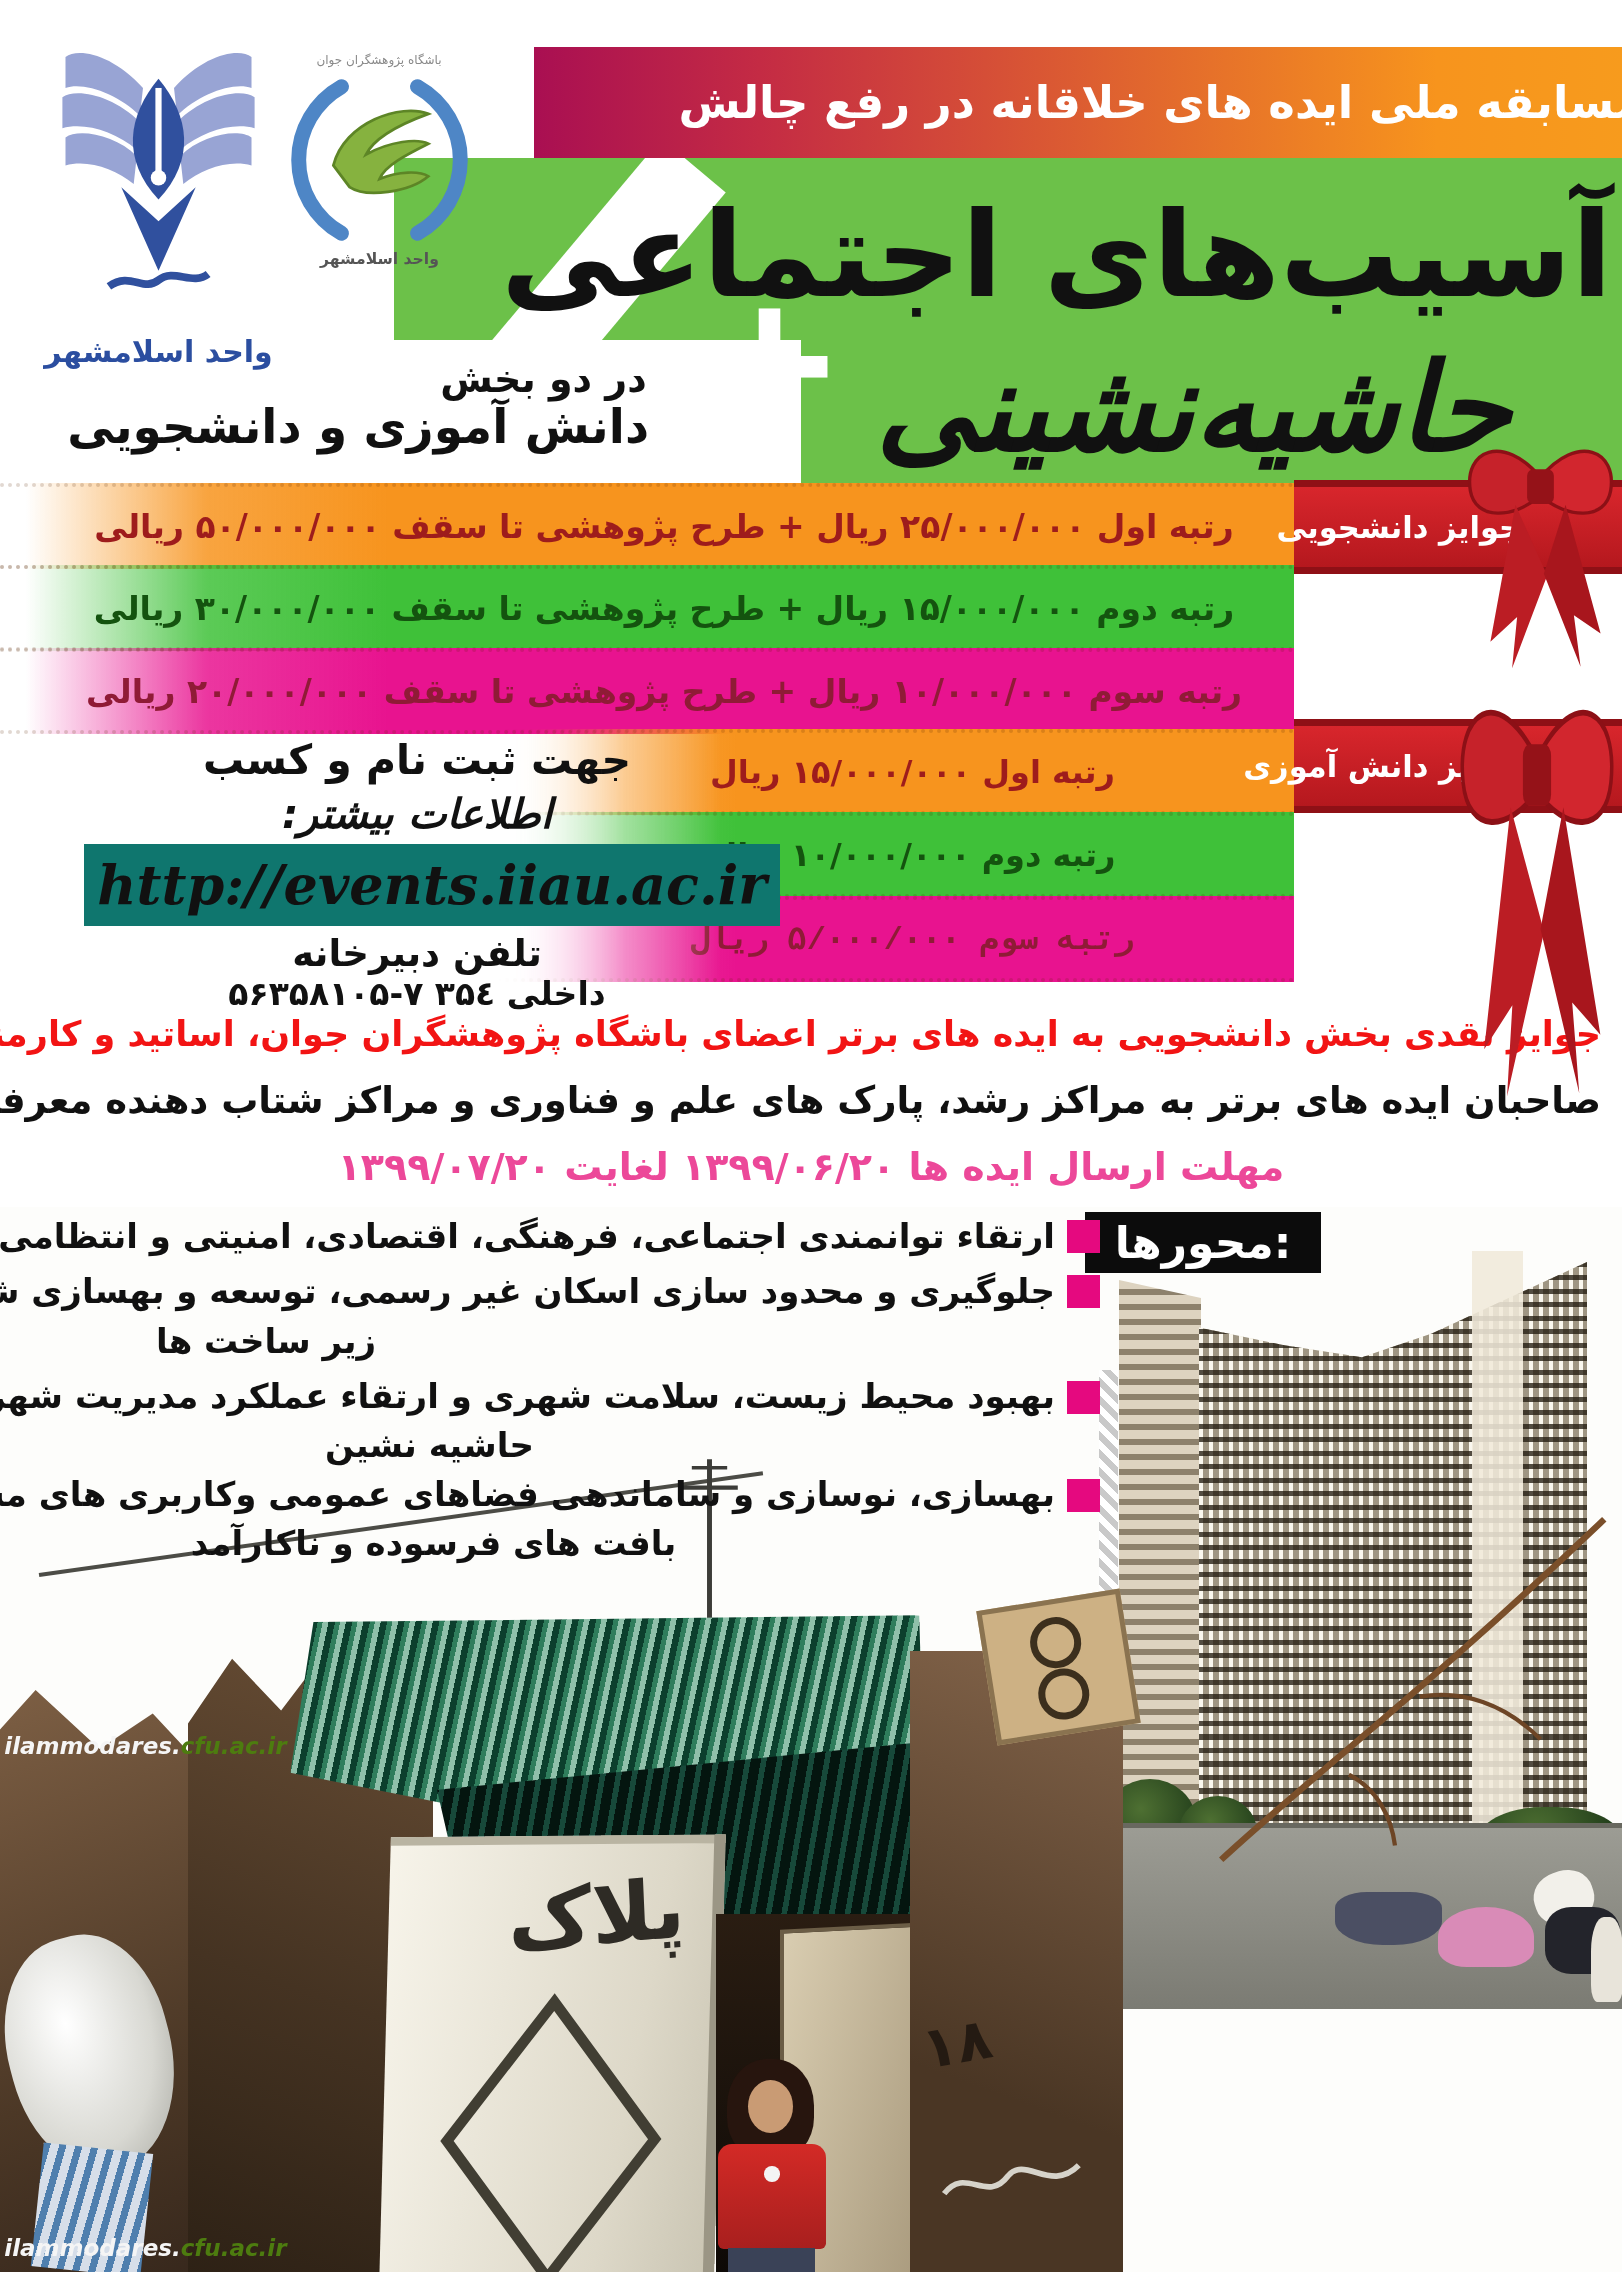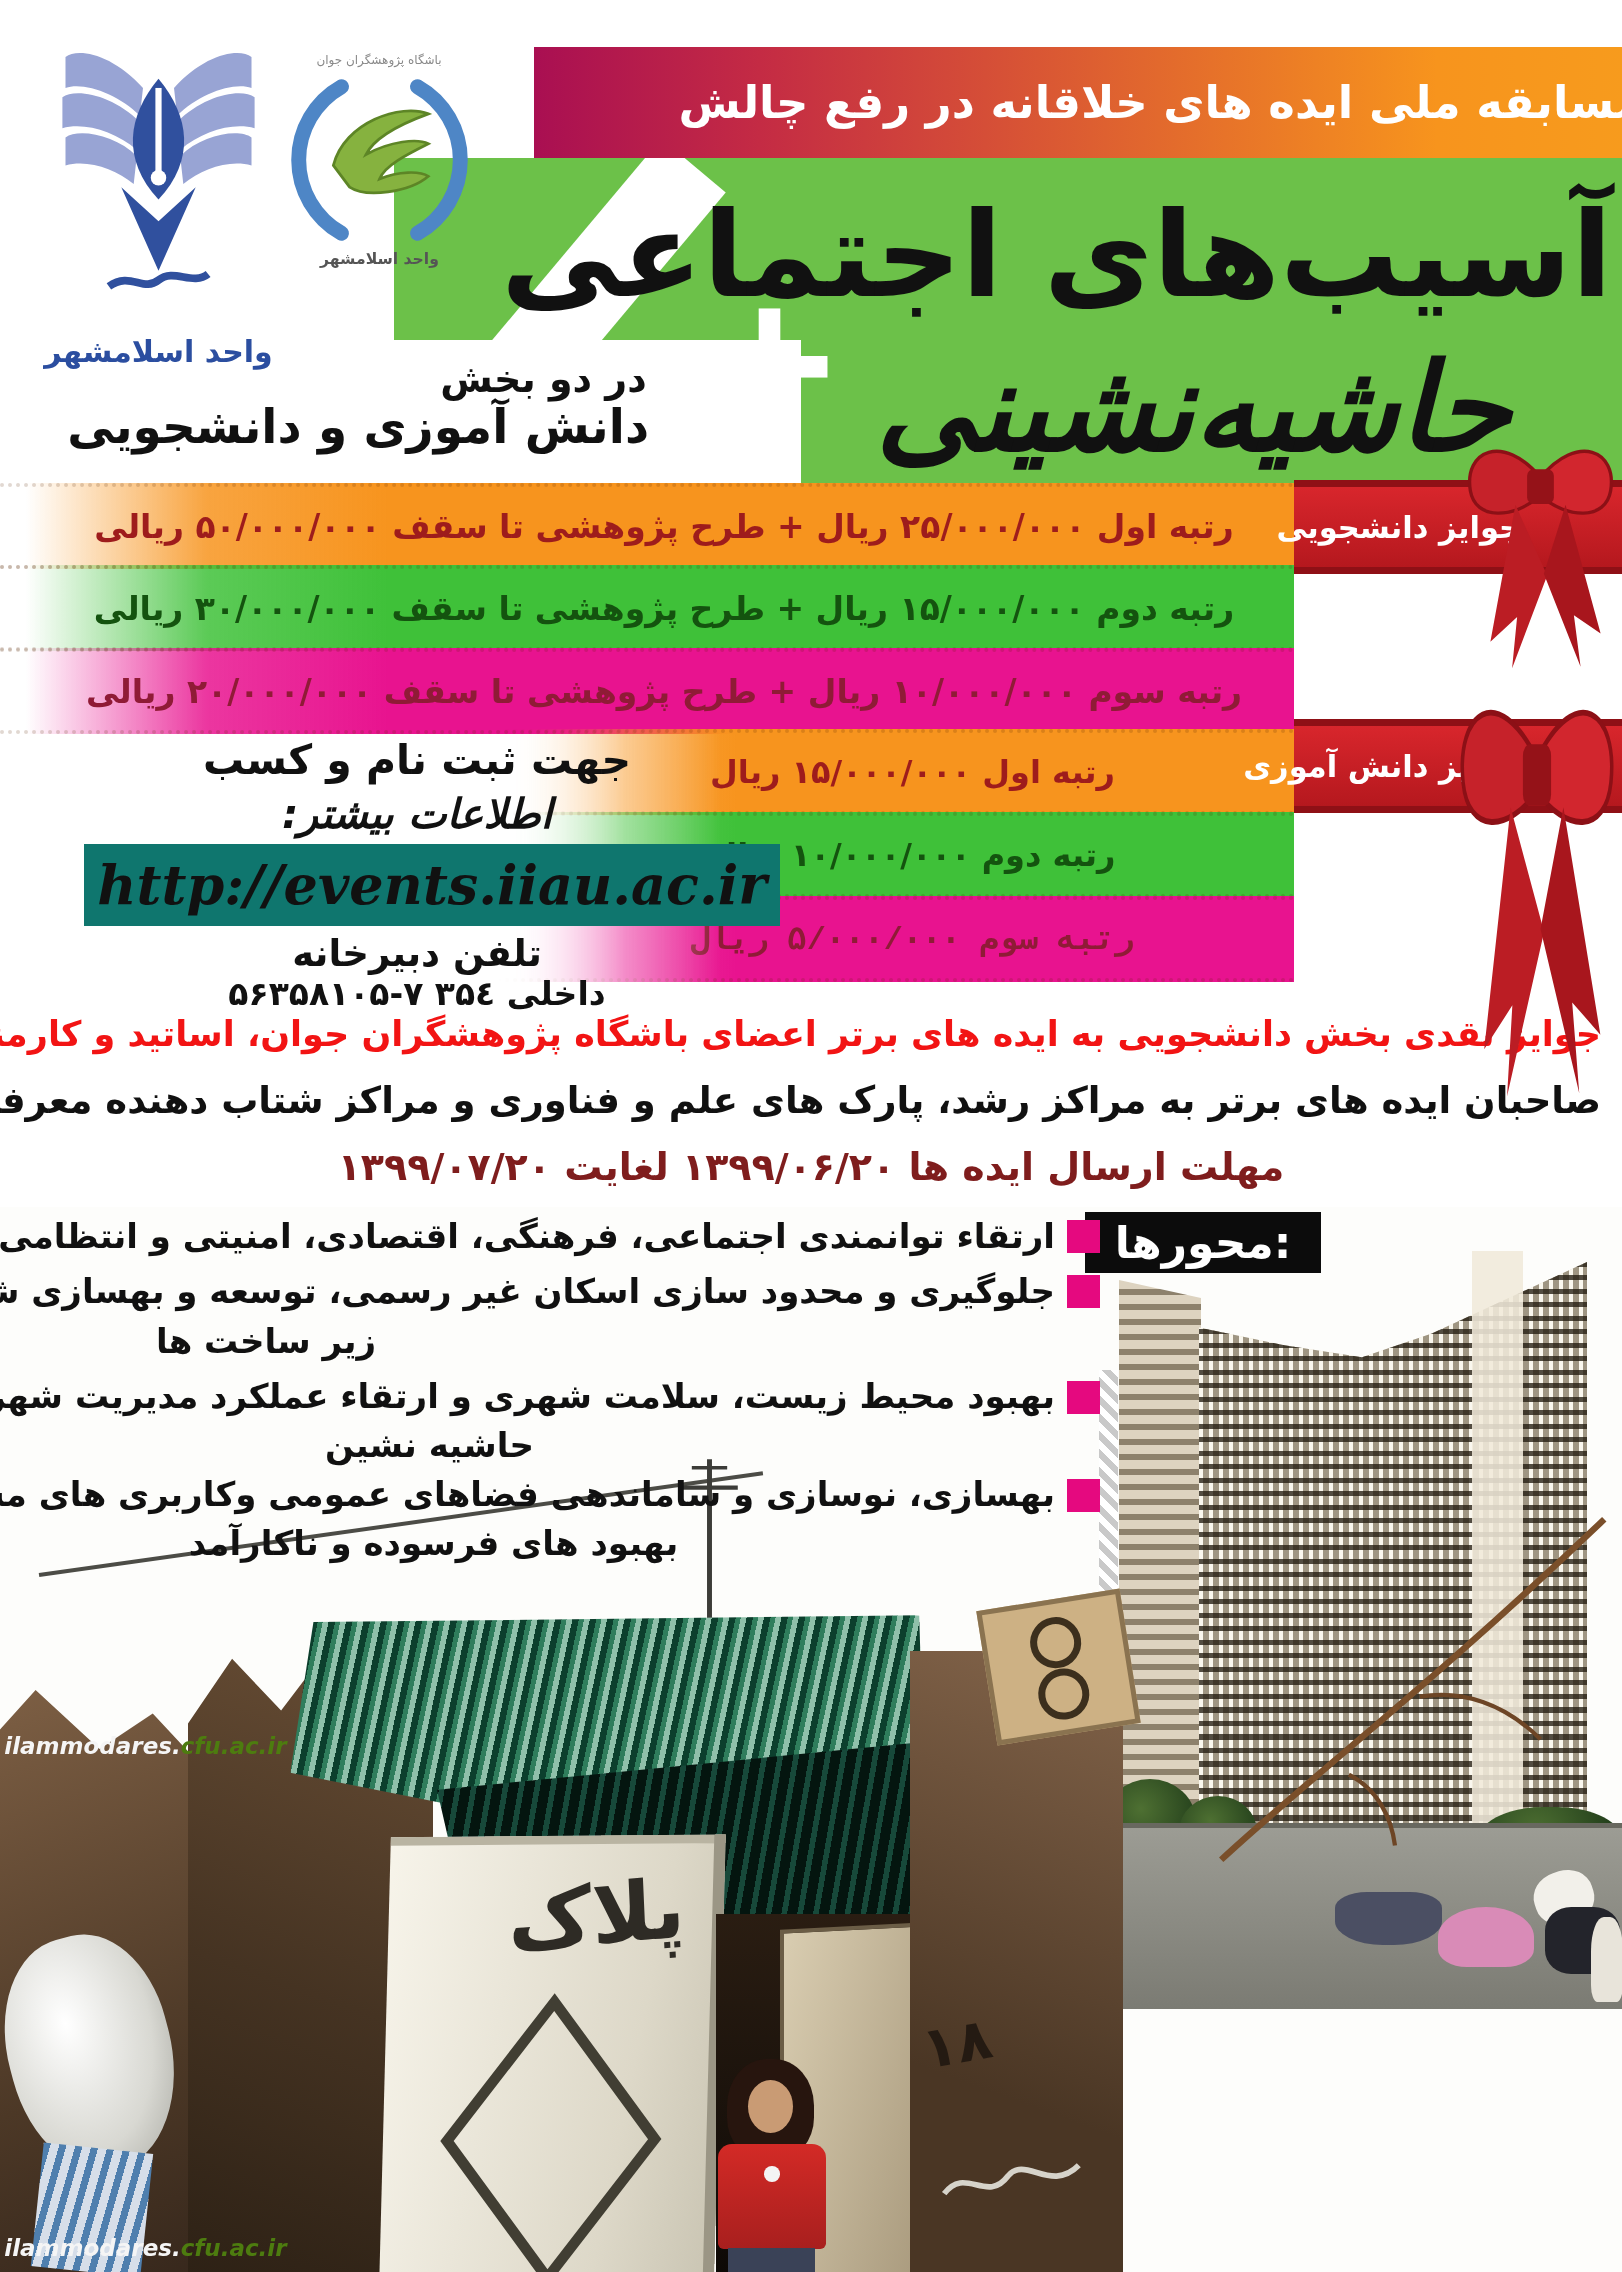--- a/index.html
+++ b/index.html
@@ -78,21 +78,21 @@
            display:flex;align-items:center;justify-content:center;}
   #url-box .t{font-family:"DejaVu Serif","Liberation Serif",serif;font-style:italic;
               font-weight:bold;font-size:54px;color:#111;}
   #phone-label{top:932px;font-size:37px;}
   #phone-num{top:974px;font-size:33px;direction:ltr;}
 
   
   .note{left:21px;width:1580px;text-align:center;font-weight:900;z-index:3;white-space:nowrap;}
   #note-red{top:1014px;color:#f21414;font-size:35px;}
   #note-black{top:1079px;color:#111;font-size:37px;}
-  #note-deadline{top:1145px;color:#7f1d1d;font-size:38px;}
+  #note-deadline{top:1145px;color:#ec4899;font-size:38px;}
 
   
   #topics-label{left:1085px;top:1212px;width:236px;height:61px;background:#0c0c0c;color:#fff;
                 font-size:44px;font-weight:900;text-align:center;line-height:61px;z-index:6;}
   .bsq{left:1067px;width:33px;height:33px;background:#e5097f;z-index:6;}
   #bsq1{top:1220px;} #bsq2{top:1275px;} #bsq3{top:1381px;} #bsq4{top:1479px;}
   .topic-line{color:#111;font-weight:900;font-size:34px;z-index:6;white-space:nowrap;}
   .topic-main{right:568px;width:1008px;text-align:right;}
   #tl1{top:1216px;} #tl2a{top:1271px;} #tl3a{top:1376px;} #tl4a{top:1474px;}
   #tl2b{left:149px;top:1321px;width:234px;text-align:center;}
@@ -279,21 +279,21 @@
   <div class="abs bsq" id="bsq1"></div>
   <div class="abs bsq" id="bsq2"></div>
   <div class="abs bsq" id="bsq3"></div>
   <div class="abs bsq" id="bsq4"></div>
   <div class="abs topic-line topic-main rtl" id="tl1">ارتقاء توانمندی اجتماعی، فرهنگی، اقتصادی، امنیتی و انتظامی حاشیه نشینان</div>
   <div class="abs topic-line topic-main rtl" id="tl2a">جلوگیری و محدود سازی اسکان غیر رسمی، توسعه و بهسازی شهری و</div>
   <div class="abs topic-line rtl" id="tl2b">زیر ساخت ها</div>
   <div class="abs topic-line topic-main rtl" id="tl3a">بهبود محیط زیست، سلامت شهری و ارتقاء عملکرد مدیریت شهری مناطق</div>
   <div class="abs topic-line rtl" id="tl3b">حاشیه نشین</div>
   <div class="abs topic-line topic-main rtl" id="tl4a">بهسازی، نوسازی و ساماندهی فضاهای عمومی وکاربری های مسکونی در</div>
-  <div class="abs topic-line rtl" id="tl4b">بهبود های فرسوده و ناکارآمد</div>
+  <div class="abs topic-line rtl" id="tl4b">بافت های فرسوده و ناکارآمد</div>
 
   <div class="abs" id="photo">
     <div class="abs" id="zigzag"></div>
     <div class="abs" id="tower-left"></div>
     <div class="abs" id="tower-main"></div>
     <div class="abs" id="tower-core"></div>
     <div class="abs tree" id="tree1"></div>
     <div class="abs tree" id="tree2"></div>
     <div class="abs tree" id="bush-r"></div>
     <div class="abs" id="grey-wall"></div>

